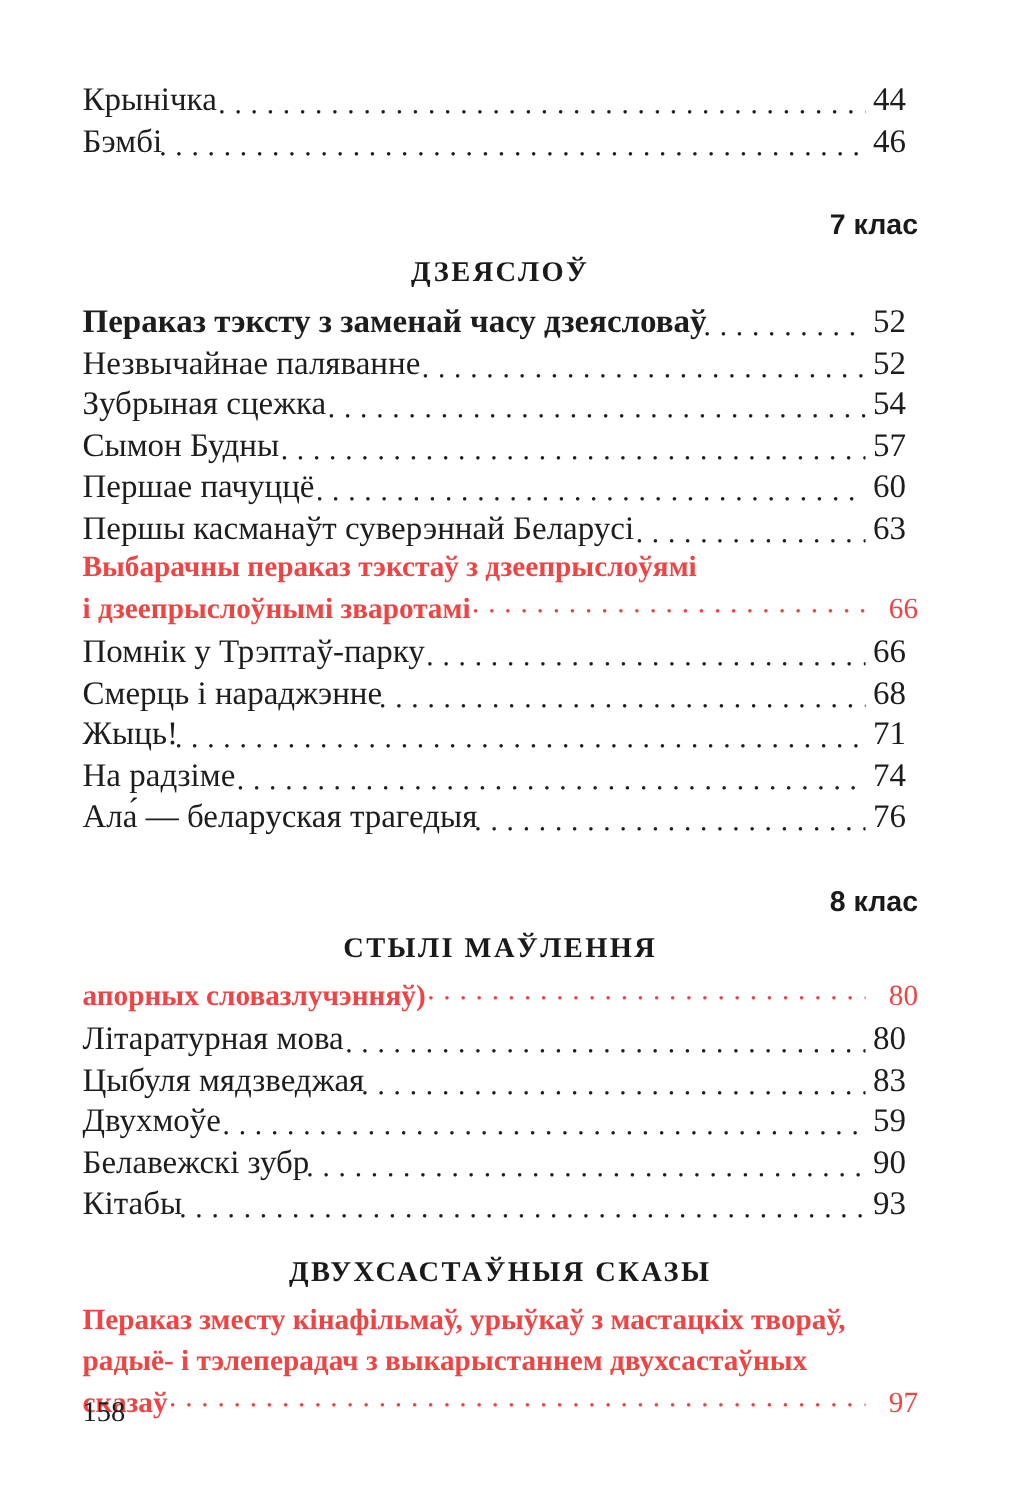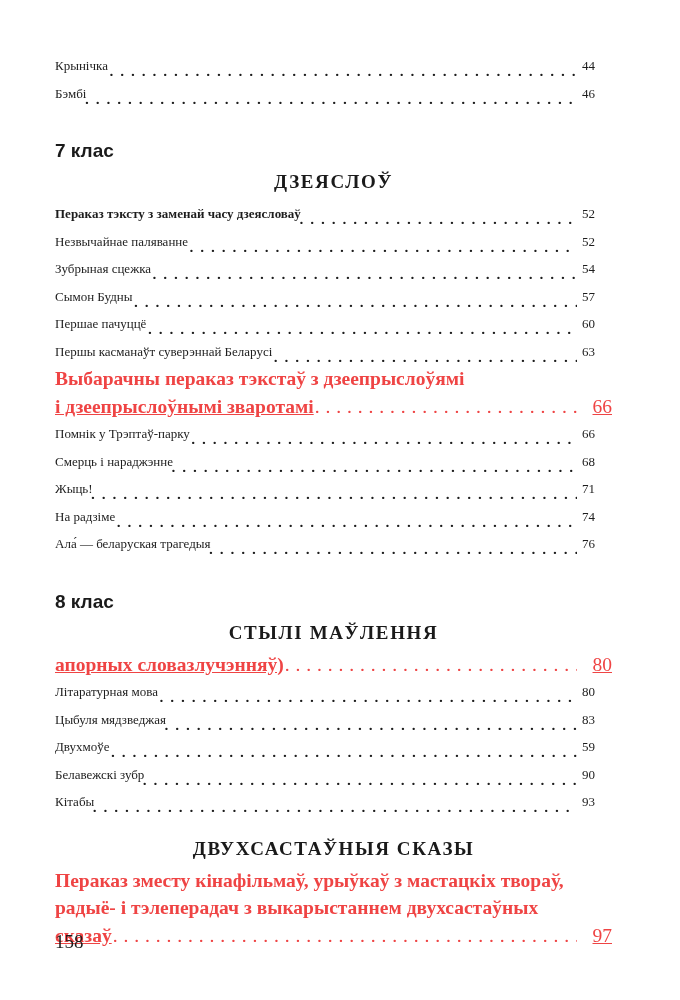--- a/index.html
+++ b/index.html
@@ -25,21 +25,21 @@
 
   .toc-list {
     width: 100%;
   }
 
   
   .entry {
     display: flex;
     align-items: flex-end;
     width: 100%;
-    font-size: 13px;
+    font-size: 22px;
     line-height: 27.5px;
     color: #1d1d1d;
   }
   .entry .title {
     white-space: pre-wrap;
     flex: 0 1 auto;
   }
   .entry.bold .title {
     font-weight: bold;
   }
@@ -79,23 +79,22 @@
     color: #ef4444;
   }
   .entry-multi .lead-lines {
     display: block;
   }
   .entry-multi .lead-lines .ml {
     display: block;
   }
   .entry-multi .last-row {
     display: flex;
-    align-items: center;
+    align-items: flex-start;
     width: 100%;
-    text-decoration: underline;
   }
   .entry-multi .last-row .title {
     flex: 0 1 auto;
     white-space: pre-wrap;
   }
   .entry-multi .last-row .leader {
     flex: 1 1 auto;
     min-width: 6px;
     position: relative;
     overflow: hidden;
@@ -116,21 +115,21 @@
   .entry-multi .last-row .pageno {
     flex: 0 0 auto;
     text-align: right;
     min-width: 30px;
     padding-left: 4px;
     font-weight: normal;
   }
 
   
   .grade-heading {
-    text-align: left;
+    text-align: right;
     font-family: "Liberation Sans", "DejaVu Sans", sans-serif;
     font-weight: bold;
     font-size: 19px;
     color: #1a1a1a;
     margin: 0;
     padding: 0;
   }
   .section-heading {
     text-align: center;
     font-family: "Liberation Serif", "DejaVu Serif", serif;

